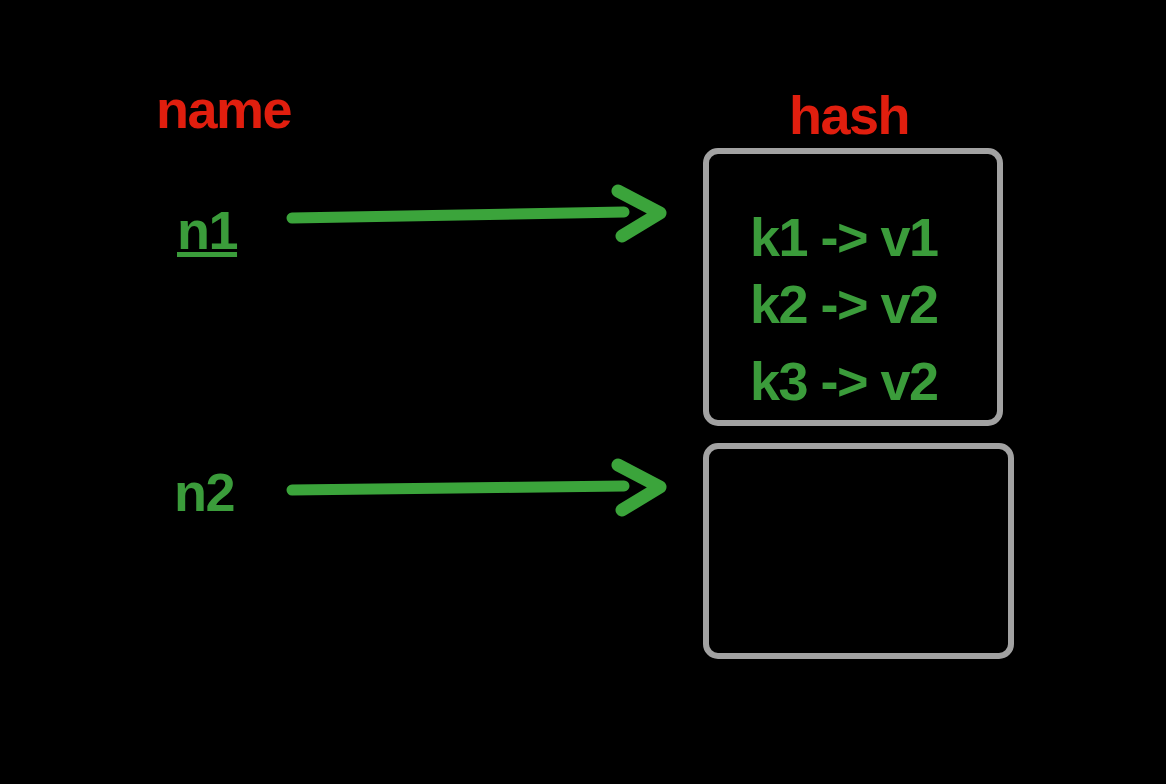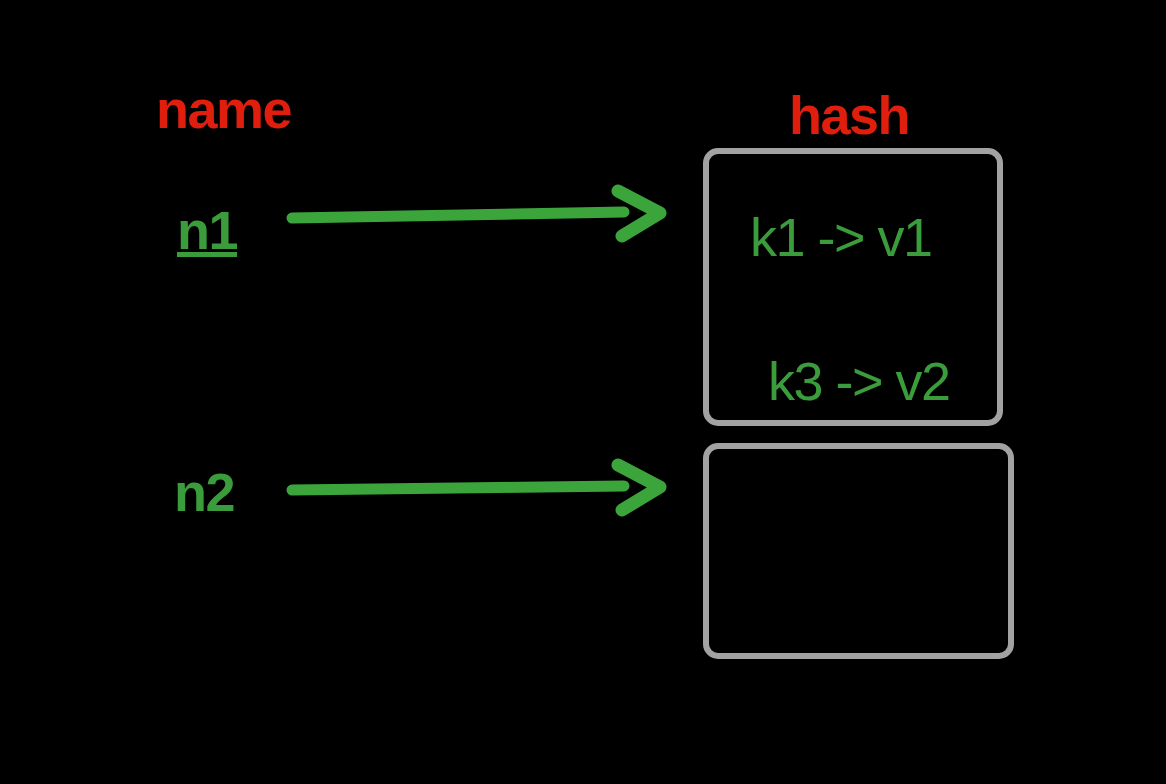--- a/index.html
+++ b/index.html
@@ -56,31 +56,31 @@
     box-shadow: 0 0 0 1px rgba(0,0,0,0.55),
                 0 3px 5px rgba(0,0,0,0.35),
                 inset 0 0 0 2px rgba(0,0,0,0.5);
   }
   .hashbox-1 { left: 703px; top: 148px; width: 288px; height: 266px; }
   .hashbox-2 { left: 703px; top: 443px; width: 299px; height: 204px; }
 
   .entry {
     position: absolute;
     left: 41px;
-    font-weight: normal;
+    font-weight: bold;
     font-size: 54px;
     line-height: 1;
     letter-spacing: -1.5px;
     color: #3b9c3b;
     white-space: pre;
     text-shadow: 0 2px 3px rgba(0,0,0,0.55);
   }
   .b1-e0 { top: 56px;  }
   .b1-e1 { top: 123px; }
-  .b1-e2 { top: 200px; margin-left: 18px; }
+  .b1-e2 { top: 200px; }
   .b2-e0 { top: 24px;  }
   .b2-e1 { top: 123px; }
 </style>
 </head>
 <body>
 
 <div class="canvas">
 
   <div class="txt red hdr-name">name</div>
 
@@ -95,20 +95,21 @@
     <path d="M336 7 L378 29 L340 52" stroke="#3ba43b" stroke-width="13" stroke-linecap="round" stroke-linejoin="round" fill="none"></path>
   </svg>
 
   <svg class="arrow arrow-2" width="392" height="60" viewBox="0 0 392 60">
     <path d="M10 32 L342 28" stroke="#3ba43b" stroke-width="11" stroke-linecap="round" fill="none"></path>
     <path d="M336 7 L378 29 L340 52" stroke="#3ba43b" stroke-width="13" stroke-linecap="round" stroke-linejoin="round" fill="none"></path>
   </svg>
 
   <div class="hashbox hashbox-1">
     <div class="entry b1-e0">k1 -&gt; v1</div>
+    <div class="entry b1-e1">k2 -&gt; v2</div>
     <div class="entry b1-e2">k3 -&gt; v2</div>
   </div>
 
   <div class="hashbox hashbox-2">
   </div>
 
   <div class="vignette"></div>
 </div>
 
 </body></html>

